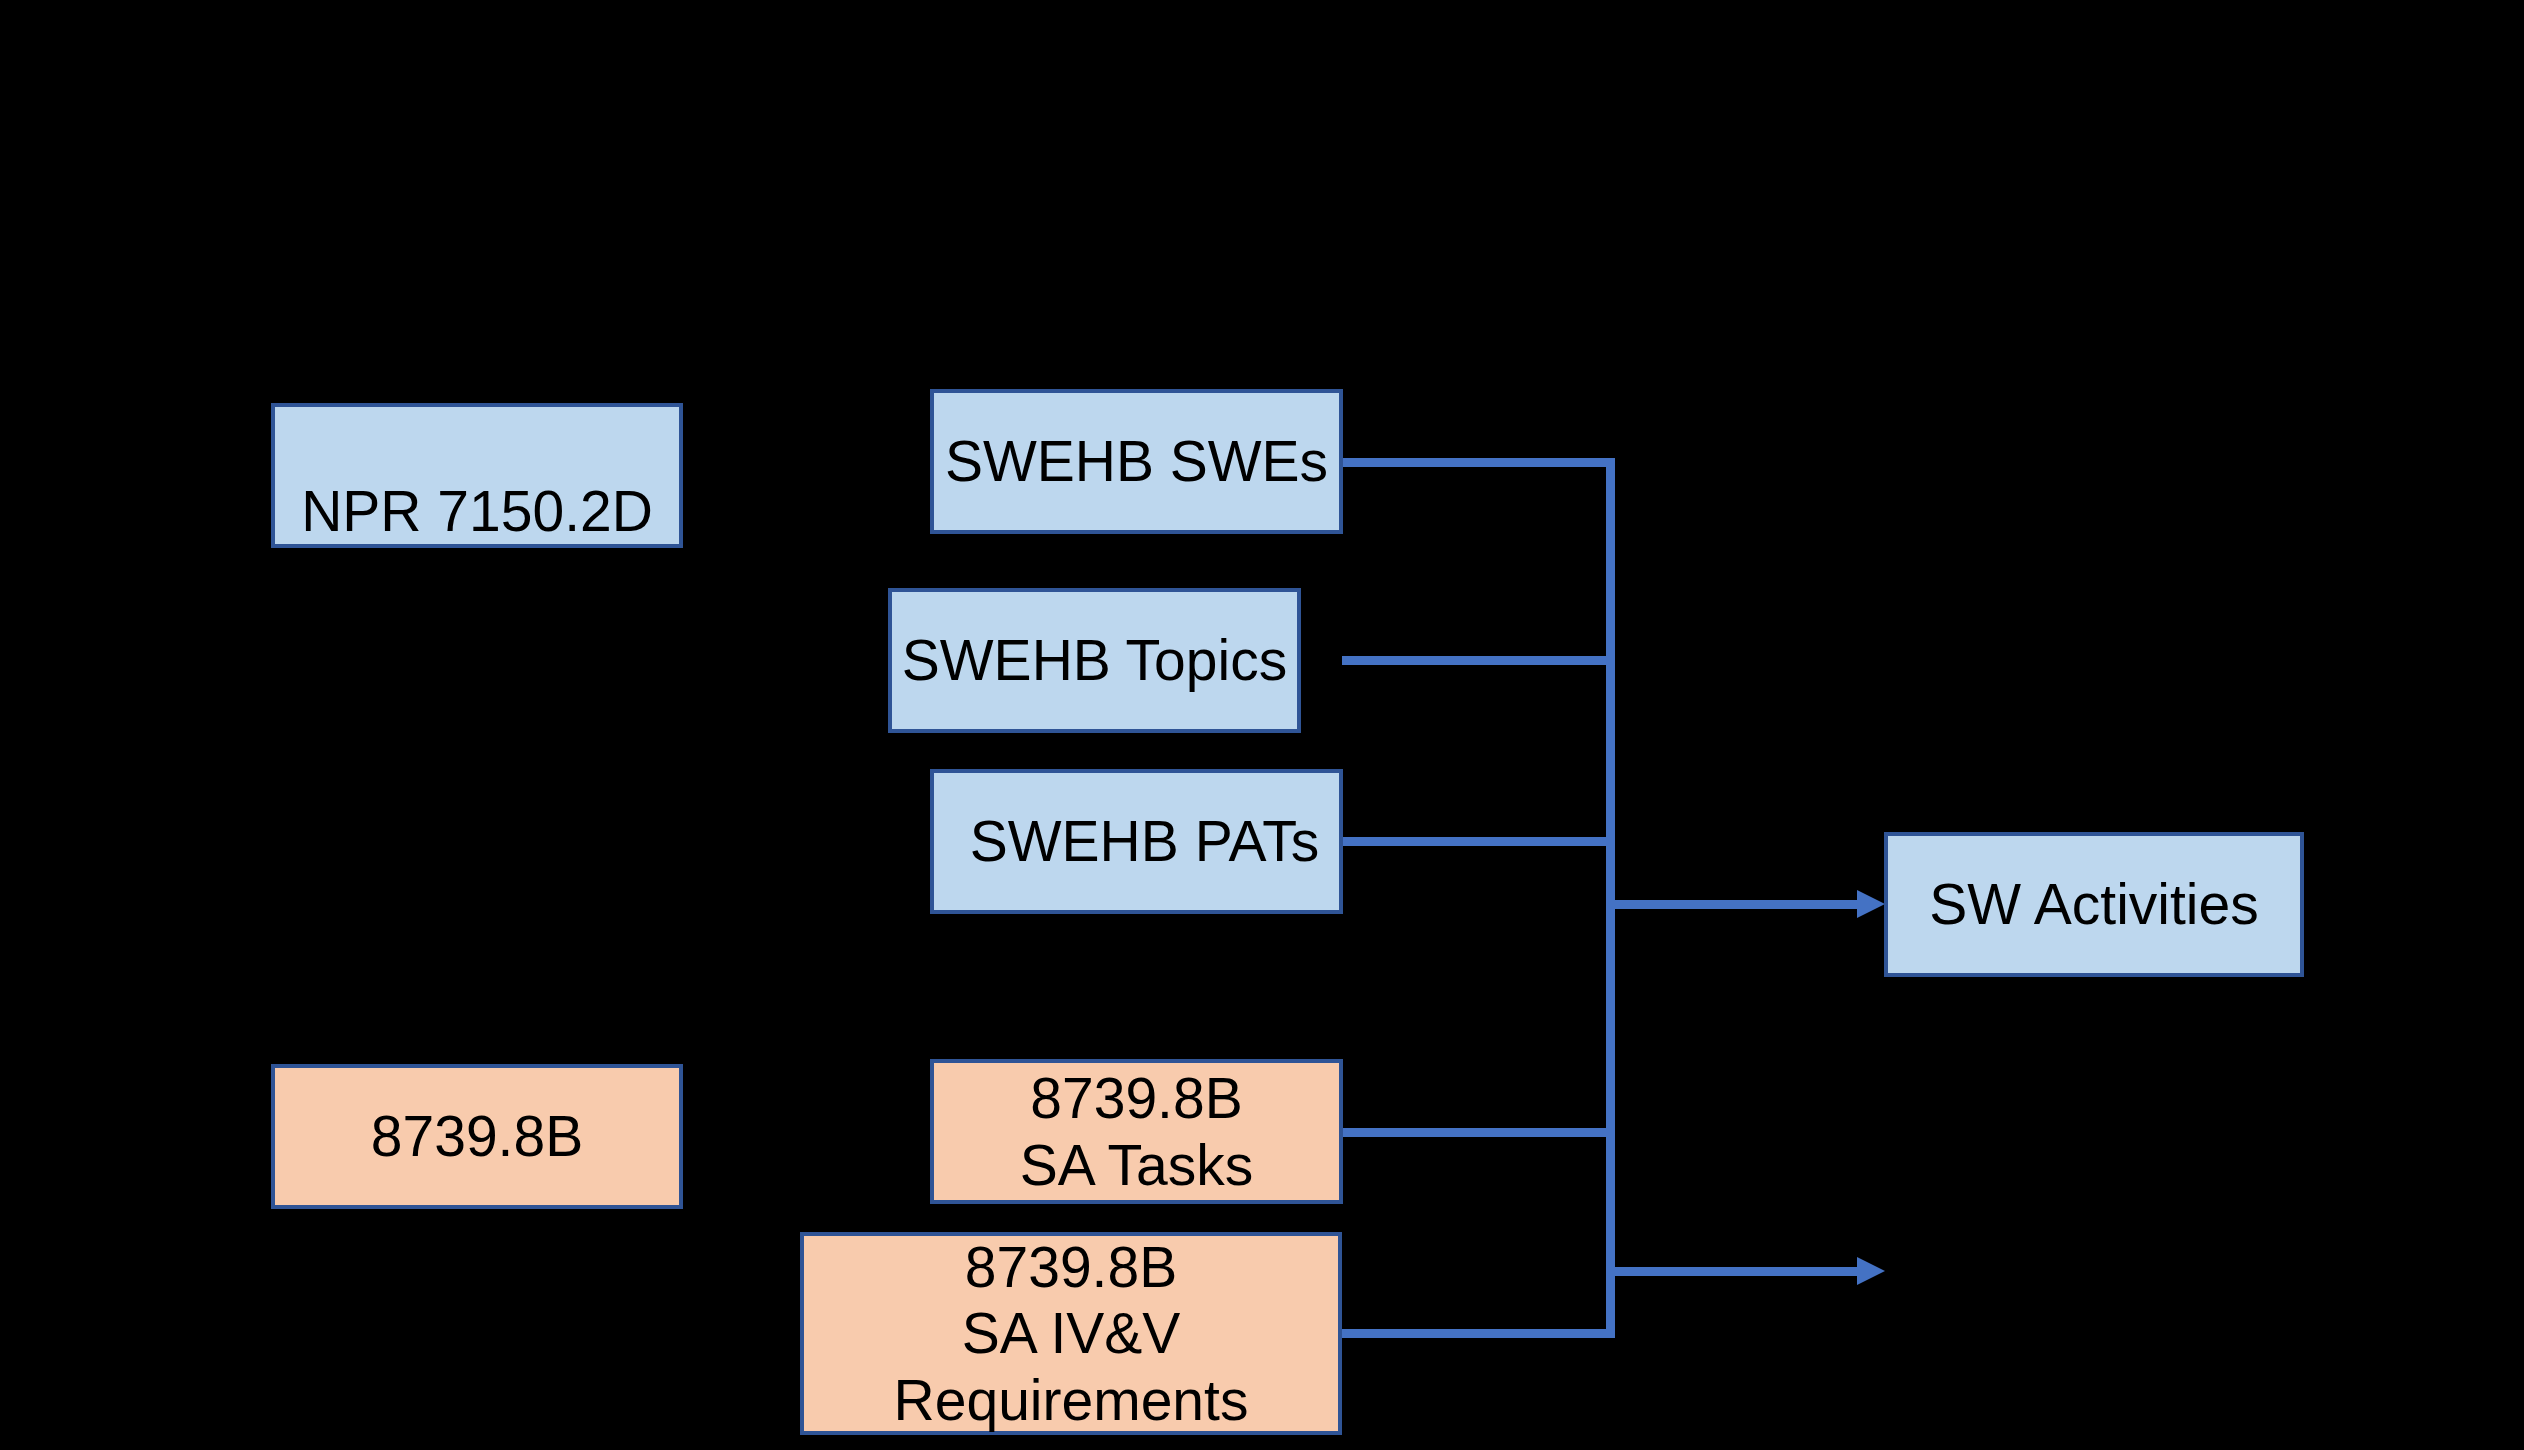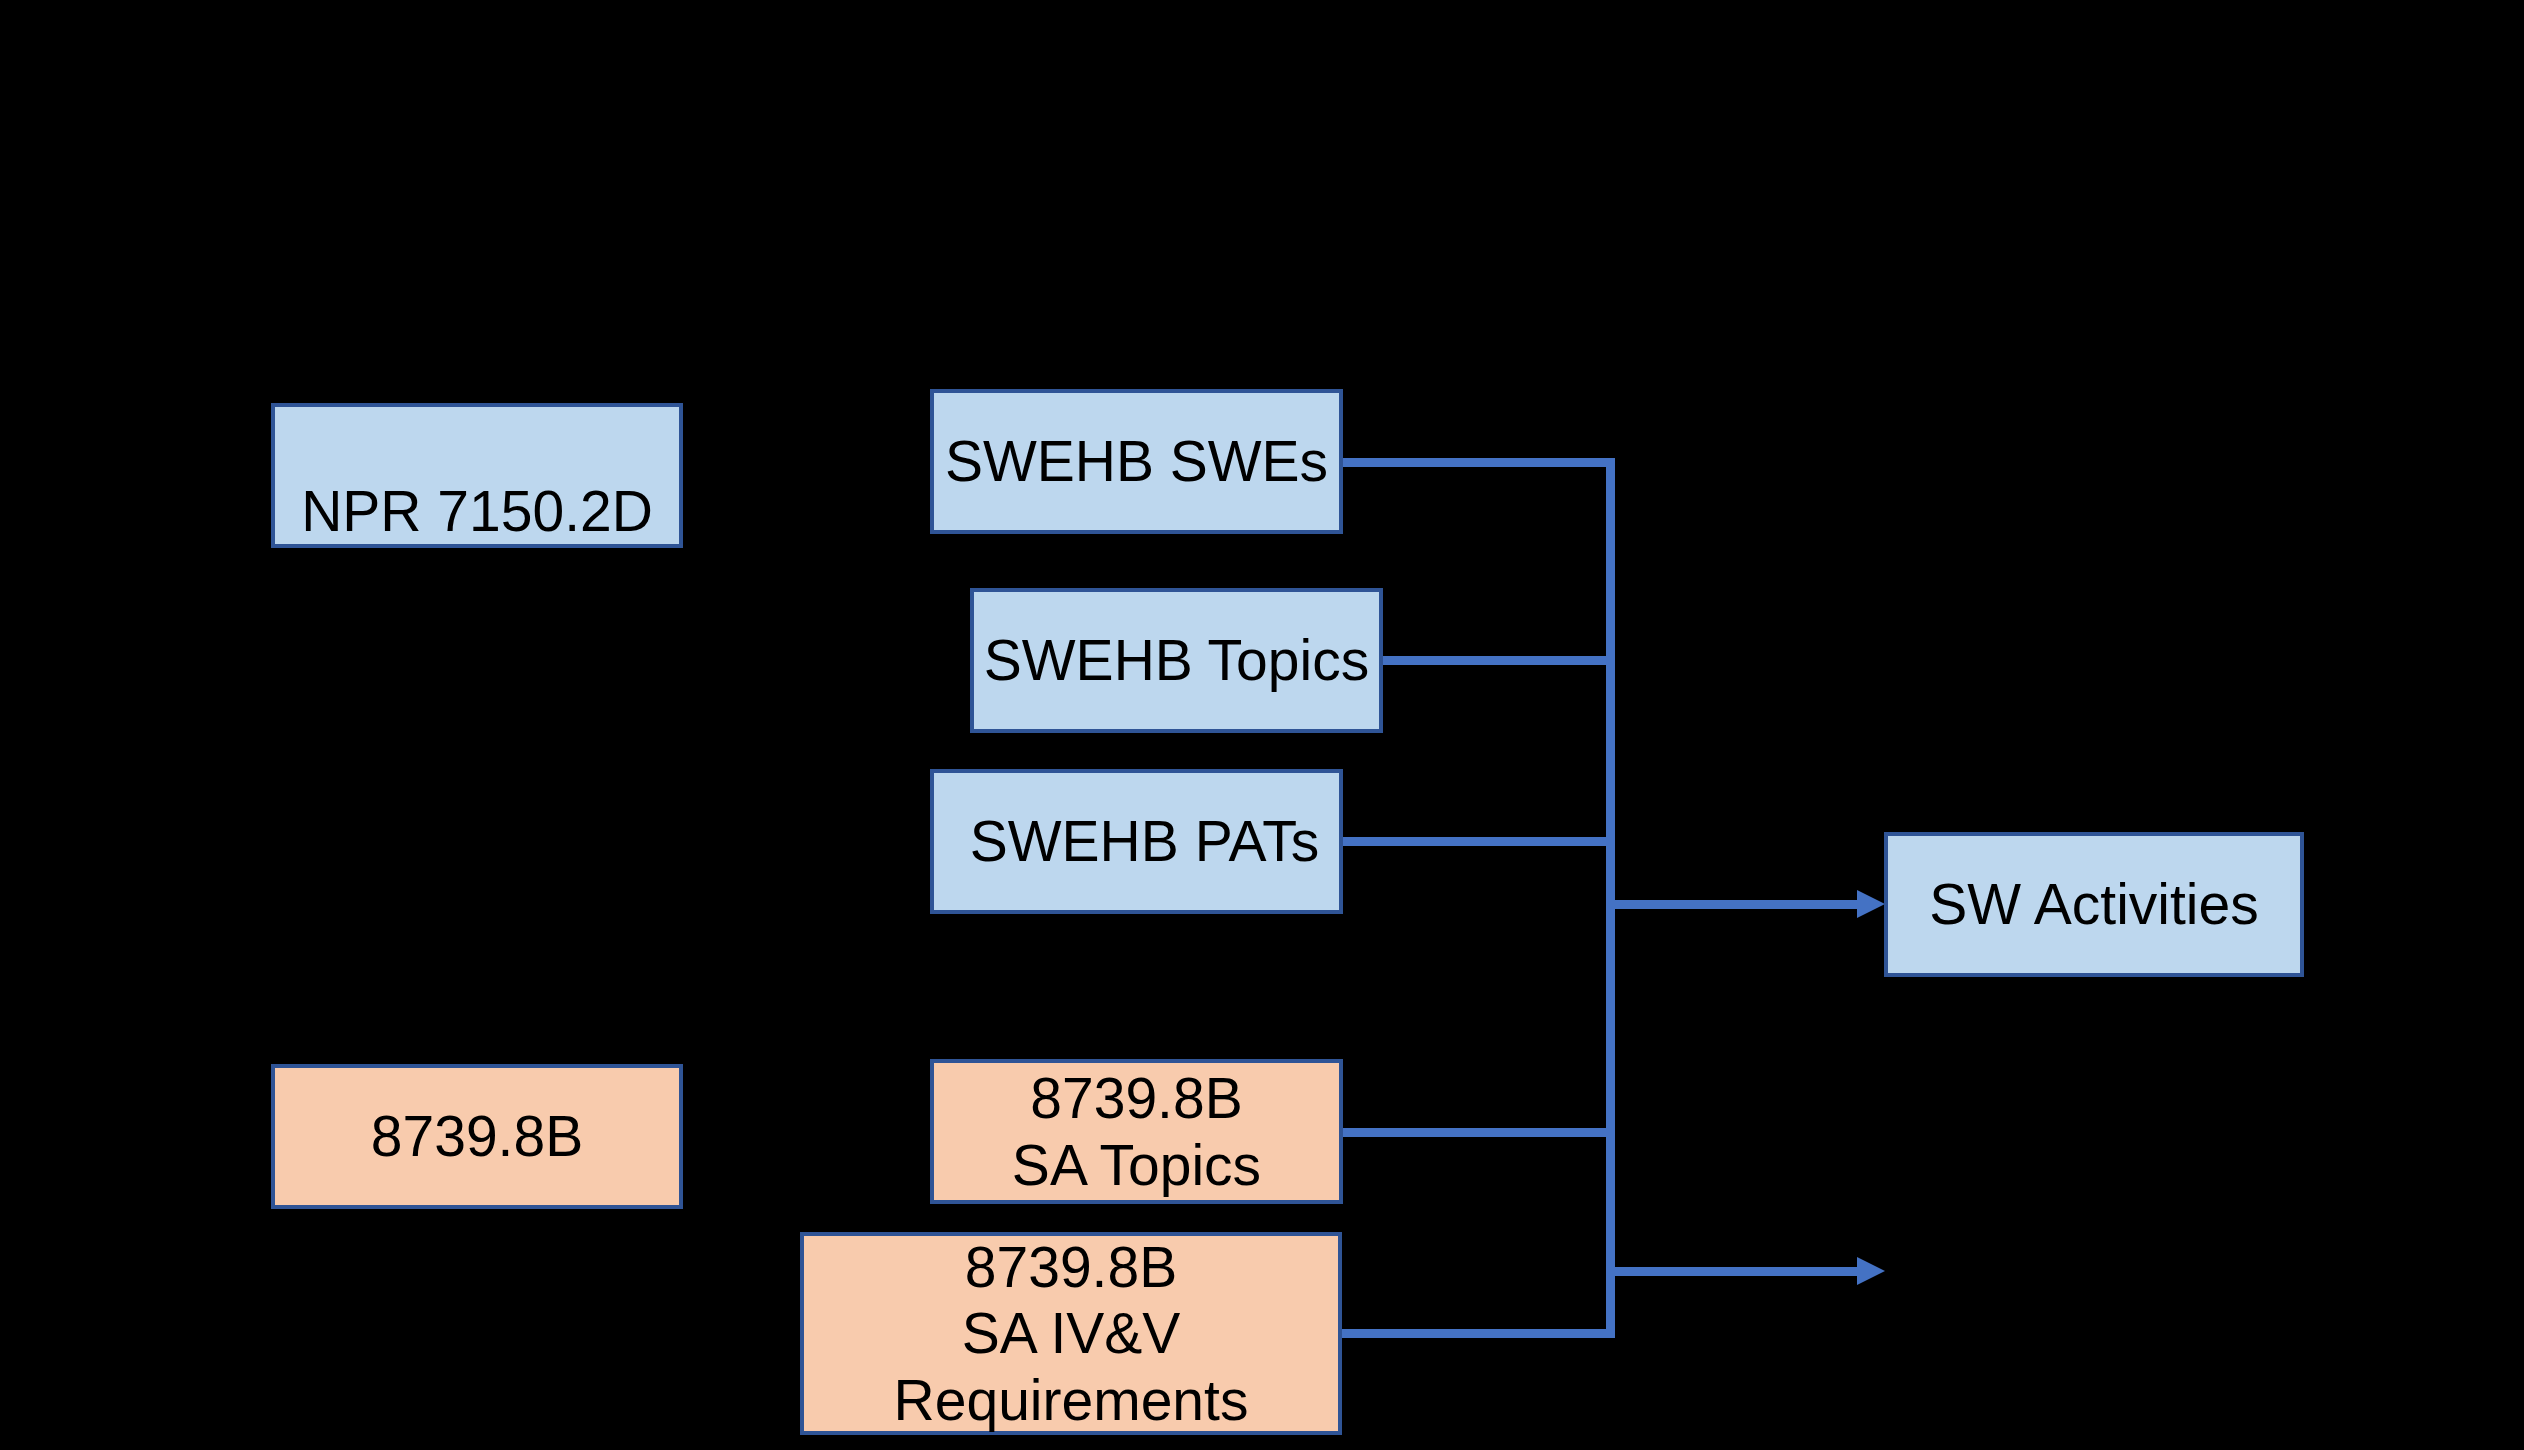--- a/index.html
+++ b/index.html
@@ -33,21 +33,21 @@
     color: var(--text);
     font-size: 57px;
     line-height: 1.16;
   }
   .box.blue   { background: var(--blue-fill); }
   .box.orange { background: var(--orange-fill); }
 
   
   .npr      { left: 271px;  top: 403px;  width: 412px; height: 145px; justify-content: flex-end; }
   .swes     { left: 930px; top: 389px;  width: 413px; height: 145px; }
-  .topics   { left: 970px; top: 588px;  width: 413px; height: 145px; align-items: center; }
+  .topics   { left: 888px; top: 588px;  width: 413px; height: 145px; align-items: center; }
   .pats     { left: 930px; top: 769px; width: 413px; height: 145px; padding-left: 16px; }
   .b8739    { left: 271px;  top: 1064px; width: 412px; height: 145px; }
   .sa-tasks { left: 930px; top: 1059px; width: 413px; height: 145px; }
   .ivv      { left: 800px; top: 1232px; width: 542px; height: 203px; }
   .sw-act   { left: 1884px; top: 832px; width: 420px; height: 145px; }
   .sa-act   { left: 1884px; top: 1198px; width: 489px; height: 145px; }
 
   
   .conn {
     position: absolute;
@@ -102,21 +102,21 @@
   <div class="box blue pats">
     <span>SWEHB PATs</span>
   </div>
 
   <div class="box orange b8739">
     <span>8739.8B</span>
   </div>
 
   <div class="box orange sa-tasks">
     <span class="line">8739.8B</span>
-    <span class="line">SA Topics</span>
+    <span class="line">SA Tasks</span>
   </div>
 
   <div class="box orange ivv">
     <span class="line">8739.8B</span>
     <span class="line">SA IV&amp;V</span>
     <span class="line">Requirements</span>
   </div>
 
   <div class="box blue sw-act">
     <span>SW Activities</span>

